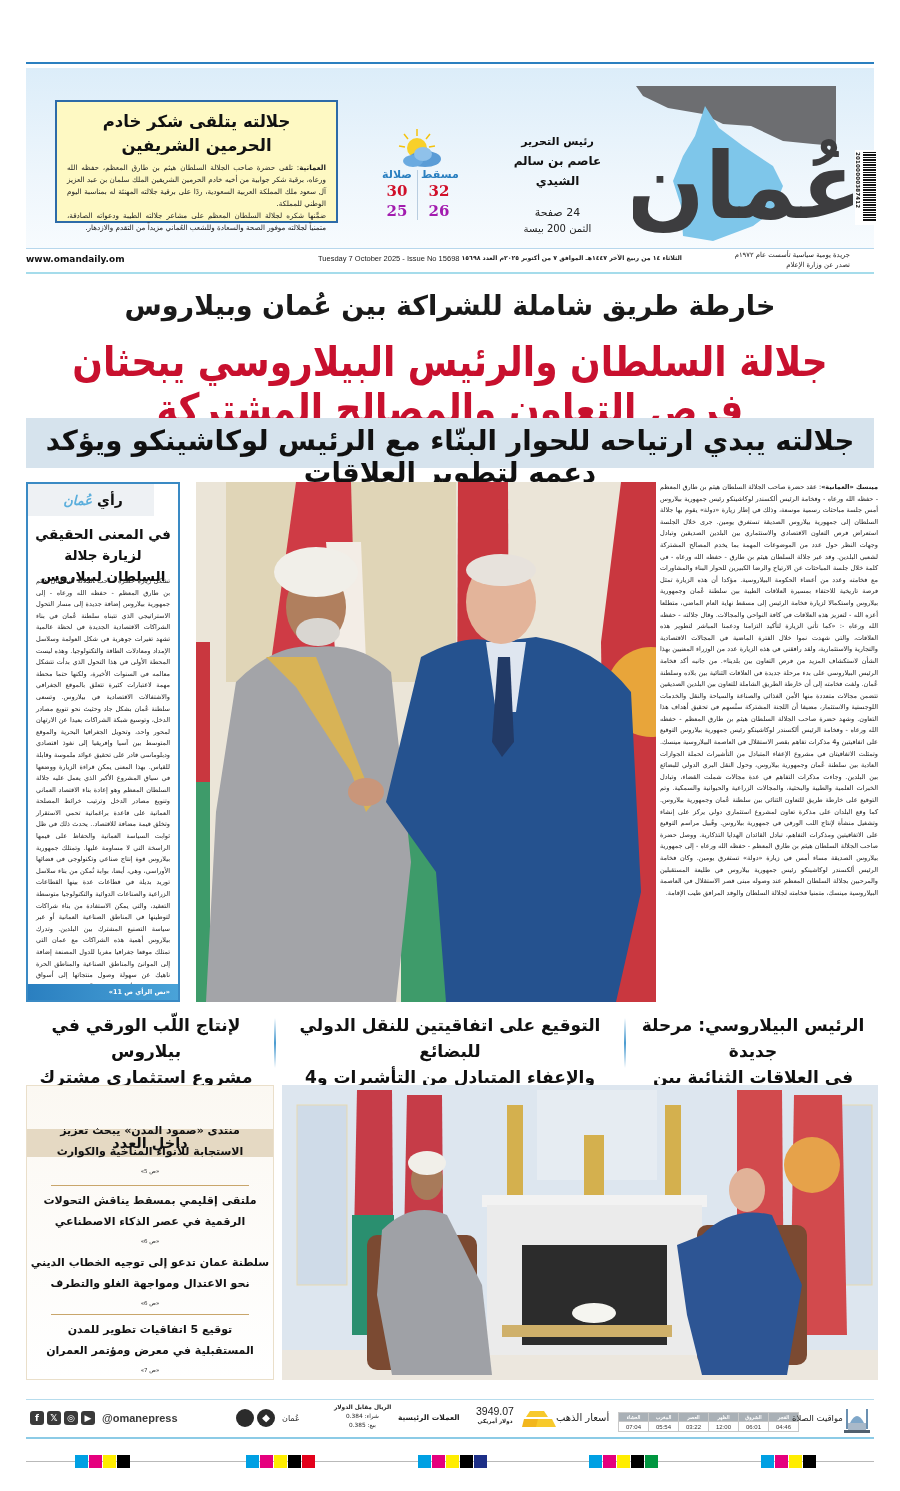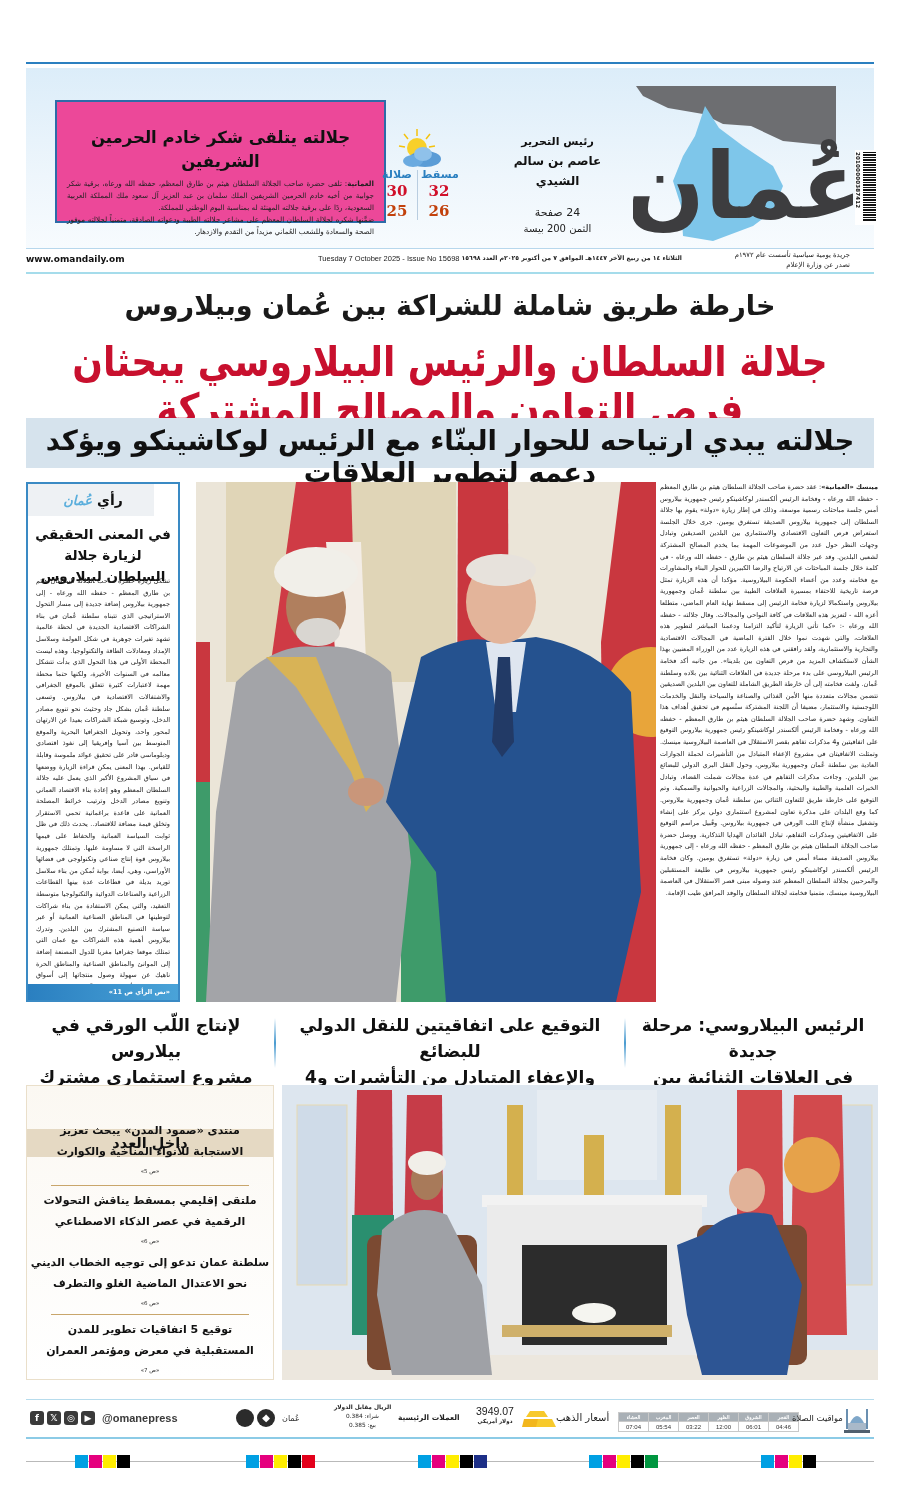--- a/index.html
+++ b/index.html
@@ -4,30 +4,30 @@
 <style>
   * { box-sizing: border-box; margin: 0; padding: 0; }
   html, body { width: 900px; height: 1491px; background: #ffffff; overflow: hidden; }
   body { font-family: "DejaVu Sans", sans-serif; color: #111; position: relative; }
   .abs { position: absolute; }
   .rtl { direction: rtl; }
 
   
   #top-rule { left: 26px; top: 62px; width: 848px; height: 2px; background: #2a7fc0; }
   #masthead { left: 26px; top: 68px; width: 848px; height: 180px; background: linear-gradient(#dcedf9, #eef6fc 60%, #f7fbfe); }
-  #brief-box { left: 55px; top: 100px; width: 331px; height: 123px; background: #ec4899; border: 2px solid #2d6ba8; padding: 24px 10px; }
+  #brief-box { left: 55px; top: 100px; width: 283px; height: 123px; background: #fef9c3; border: 2px solid #2d6ba8; padding: 8px 10px; }
   #brief-title { font-family: "DejaVu Sans", sans-serif; font-weight: bold; font-size: 16.5px; text-align: center; line-height: 24px; color: #111; }
   #brief-body { font-size: 7.2px; line-height: 12px; text-align: justify; margin-top: 4px; color: #222; }
   #brief-body b { font-weight: bold; }
 
   #weather { left: 375px; top: 128px; width: 85px; height: 95px; }
   .weather-icon { position: absolute; left: 20px; top: 0; width: 48px; height: 42px; }
   .city-label { position: absolute; top: 40px; font-size: 11px; font-weight: bold; color: #2a7fc0; width: 36px; text-align: center; }
   .temp-hi { position: absolute; top: 54px; font-family: "DejaVu Serif", serif; font-size: 15px; font-weight: bold; color: #d0102a; width: 36px; text-align: center; }
-  .temp-lo { position: absolute; top: 74px; font-family: "DejaVu Serif", serif; font-size: 15px; font-weight: bold; color: #c2410c; width: 36px; text-align: center; }
+  .temp-lo { position: absolute; top: 74px; font-family: "DejaVu Serif", serif; font-size: 15px; font-weight: bold; color: #a21caf; width: 36px; text-align: center; }
   .weather-divider { position: absolute; left: 42px; top: 42px; width: 1px; height: 50px; background: #b9cde0; }
 
   #editor-block { left: 490px; top: 133px; width: 135px; text-align: center; }
   #editor-title { font-size: 11px; font-weight: bold; color: #111; line-height: 18px; }
   #editor-name { font-size: 12px; font-weight: bold; color: #111; line-height: 20px; }
   #pages-count { font-size: 11px; color: #222; margin-top: 14px; line-height: 16px; }
   #price { font-size: 10px; color: #222; line-height: 16px; }
 
   #logo { left: 633px; top: 86px; width: 220px; height: 160px; }
   #barcode { left: 855px; top: 150px; width: 22px; height: 75px; background: #fff; }
@@ -239,21 +239,21 @@
     <div class="inside-item-page">«ص 5»</div>
   </div>
   <div class="inside-sep" style="top:99px;"></div>
   <div class="inside-item" style="top:104px;">
     <div class="inside-item-title">ملتقى إقليمي بمسقط يناقش التحولات</div>
     <div class="inside-item-title">الرقمية في عصر الذكاء الاصطناعي</div>
     <div class="inside-item-page">«ص 6»</div>
   </div>
   <div class="inside-item" style="top:166px;">
     <div class="inside-item-title">سلطنة عمان تدعو إلى توجيه الخطاب الديني</div>
-    <div class="inside-item-title">نحو الاعتدال الماضية الغلو والتطرف</div>
+    <div class="inside-item-title">نحو الاعتدال ومواجهة الغلو والتطرف</div>
     <div class="inside-item-page">«ص 6»</div>
   </div>
   <div class="inside-sep" style="top:228px;"></div>
   <div class="inside-item" style="top:233px;">
     <div class="inside-item-title">توقيع 5 اتفاقيات تطوير للمدن</div>
     <div class="inside-item-title">المستقبلية في معرض ومؤتمر العمران</div>
     <div class="inside-item-page">«ص 7»</div>
   </div>
 </div>
 

